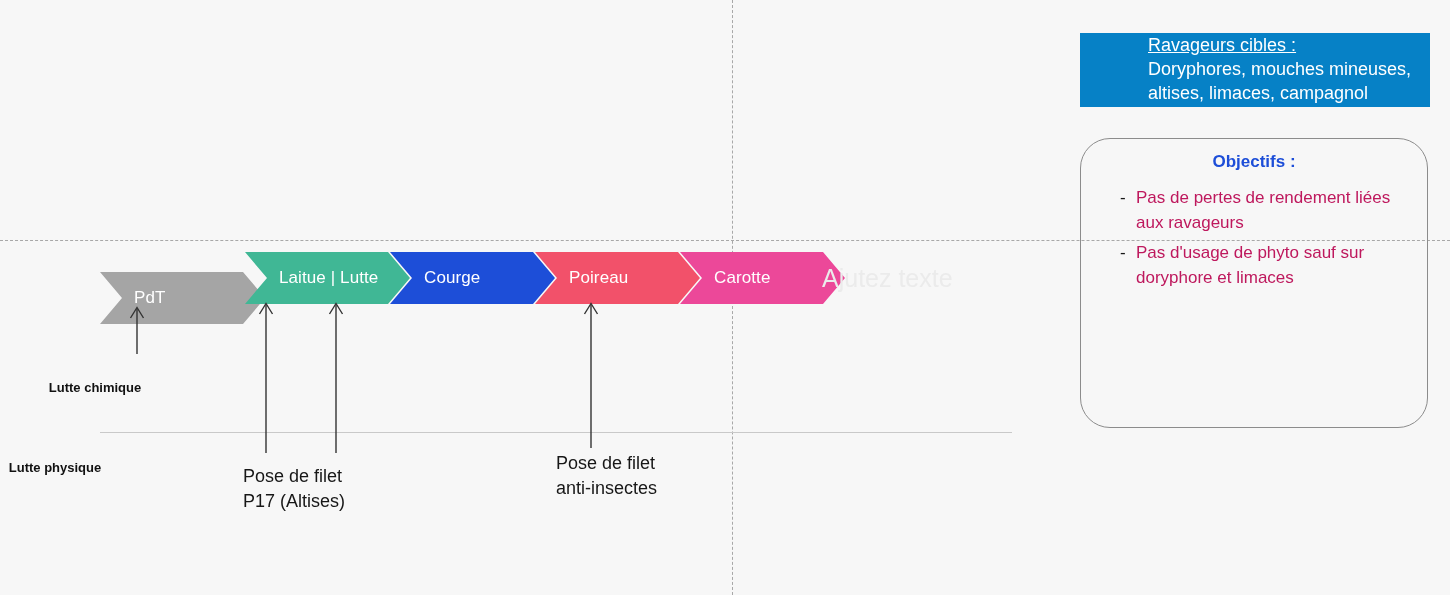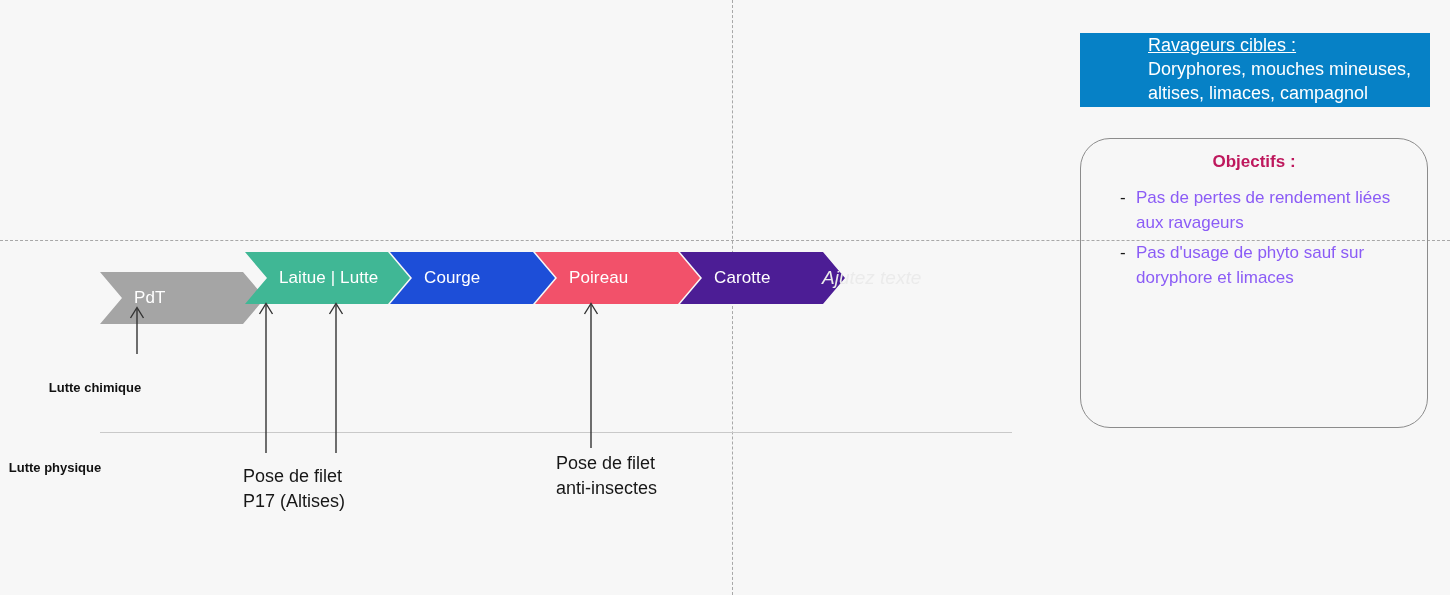--- a/index.html
+++ b/index.html
@@ -70,23 +70,22 @@
   .chev-ghost {
     position: absolute;
     top: 0;
     height: 52px;
     display: flex;
     align-items: center;
     pointer-events: none;
   }
   .chev-ghost .ghost-label {
     color: #ebebeb;
-    font-size: 19px;
+    font-size: 25px;
     white-space: nowrap;
-    font-style: italic;
   }
 
   
   .arrow {
     position: absolute;
   }
   .arrow svg { display: block; }
 
   
   .cat-label {
@@ -158,21 +157,21 @@
     box-sizing: border-box;
   }
   .obj-title {
     position: absolute;
     left: 1080px;
     top: 152px;
     width: 348px;
     text-align: center;
     font-size: 17px;
     font-weight: bold;
-    color: #be185d;
+    color: #1d4ed8;
   }
   .obj-list {
     position: absolute;
     left: 1120px;
     top: 186px;
     width: 300px;
   }
   .obj-item {
     display: flex;
     align-items: flex-start;
@@ -180,21 +179,21 @@
   }
   .obj-bullet {
     width: 16px;
     flex: 0 0 16px;
     font-size: 17px;
     color: #171717;
     line-height: 1.45;
   }
   .obj-text {
     font-size: 17px;
-    color: #8b5cf6;
+    color: #be185d;
     line-height: 1.45;
   }
 </style>
 </head>
 <body>
 
 <div id="slide">
 
   <div class="guide-v"></div>
   <div class="guide-h"></div>
@@ -210,21 +209,21 @@
     </div>
 
     <div class="chev" style="left:290px; width:165px; background:#1d4ed8;">
       <span class="chev-label">Courge</span>
     </div>
 
     <div class="chev" style="left:435px; width:165px; background:#F2516A;">
       <span class="chev-label">Poireau</span>
     </div>
 
-    <div class="chev" style="left:580px; width:165px; background:#4c1d95;">
+    <div class="chev" style="left:580px; width:165px; background:#ec4899;">
       <span class="chev-label">Carotte</span>
     </div>
 
     <div class="chev-ghost" style="left:722px; width:200px;">
       <span class="ghost-label">Ajutez texte</span>
     </div>
 
   </div>
 
   <div class="zone-divider"></div>

